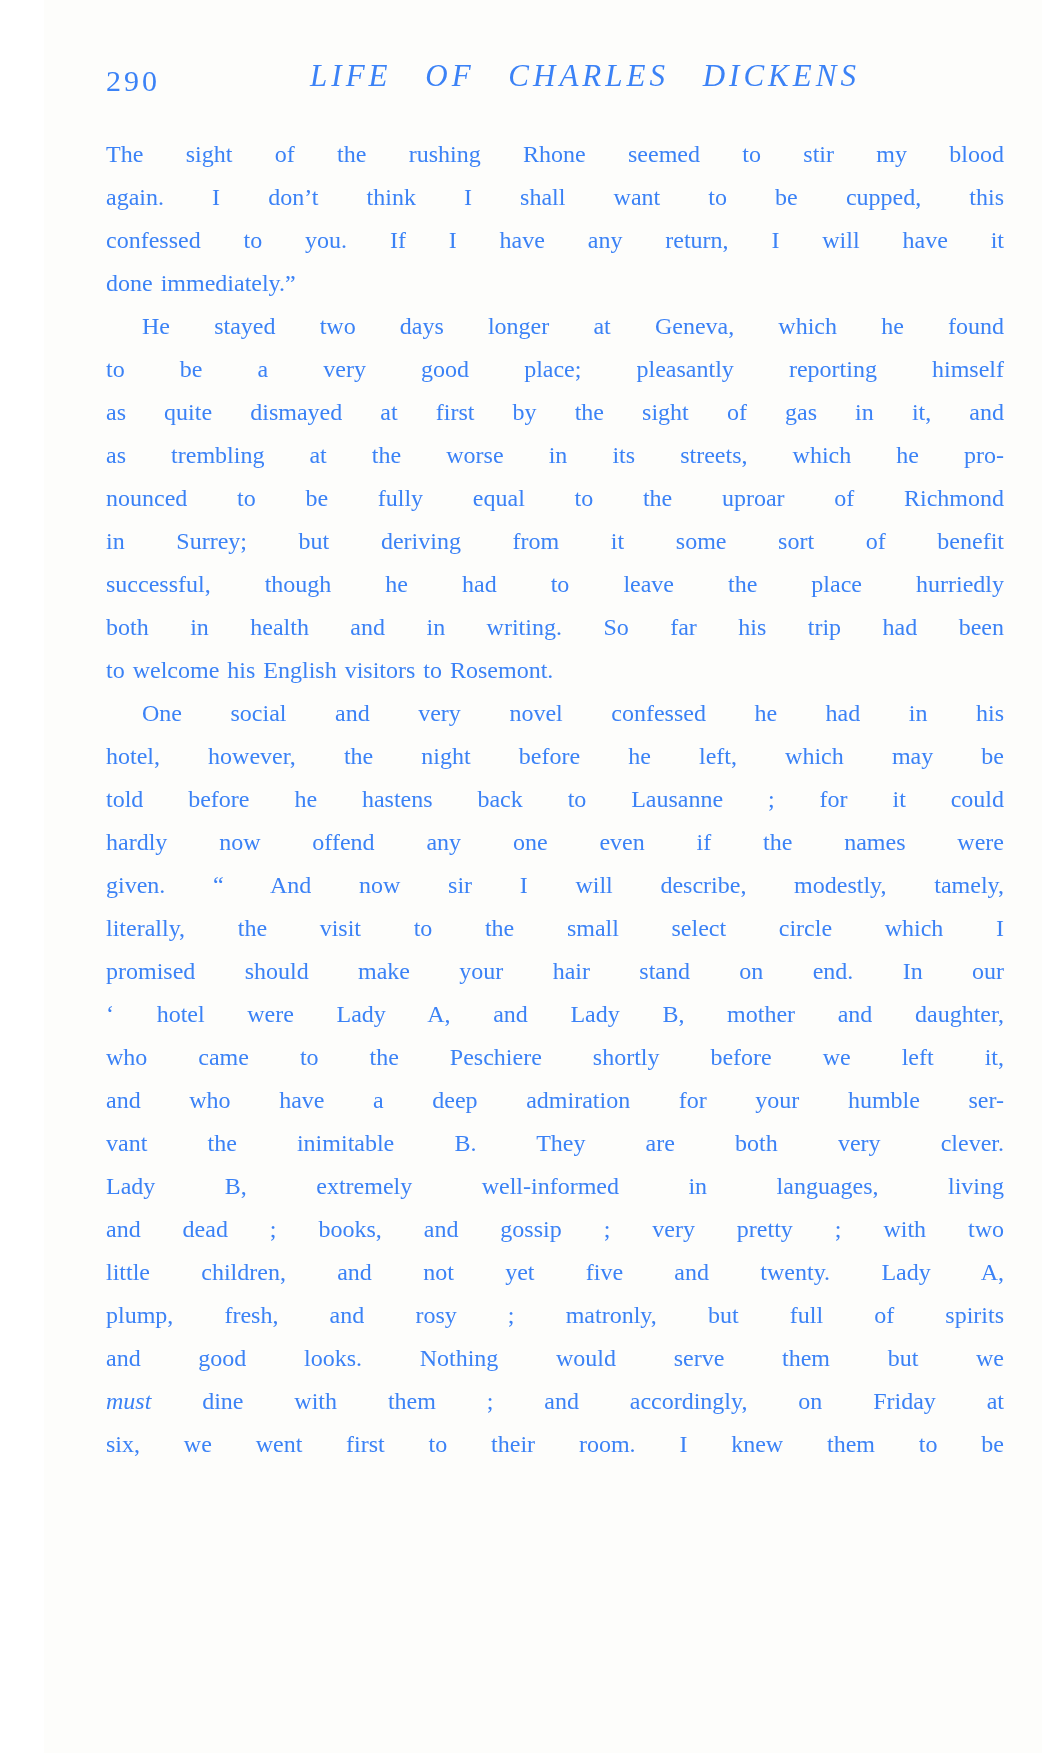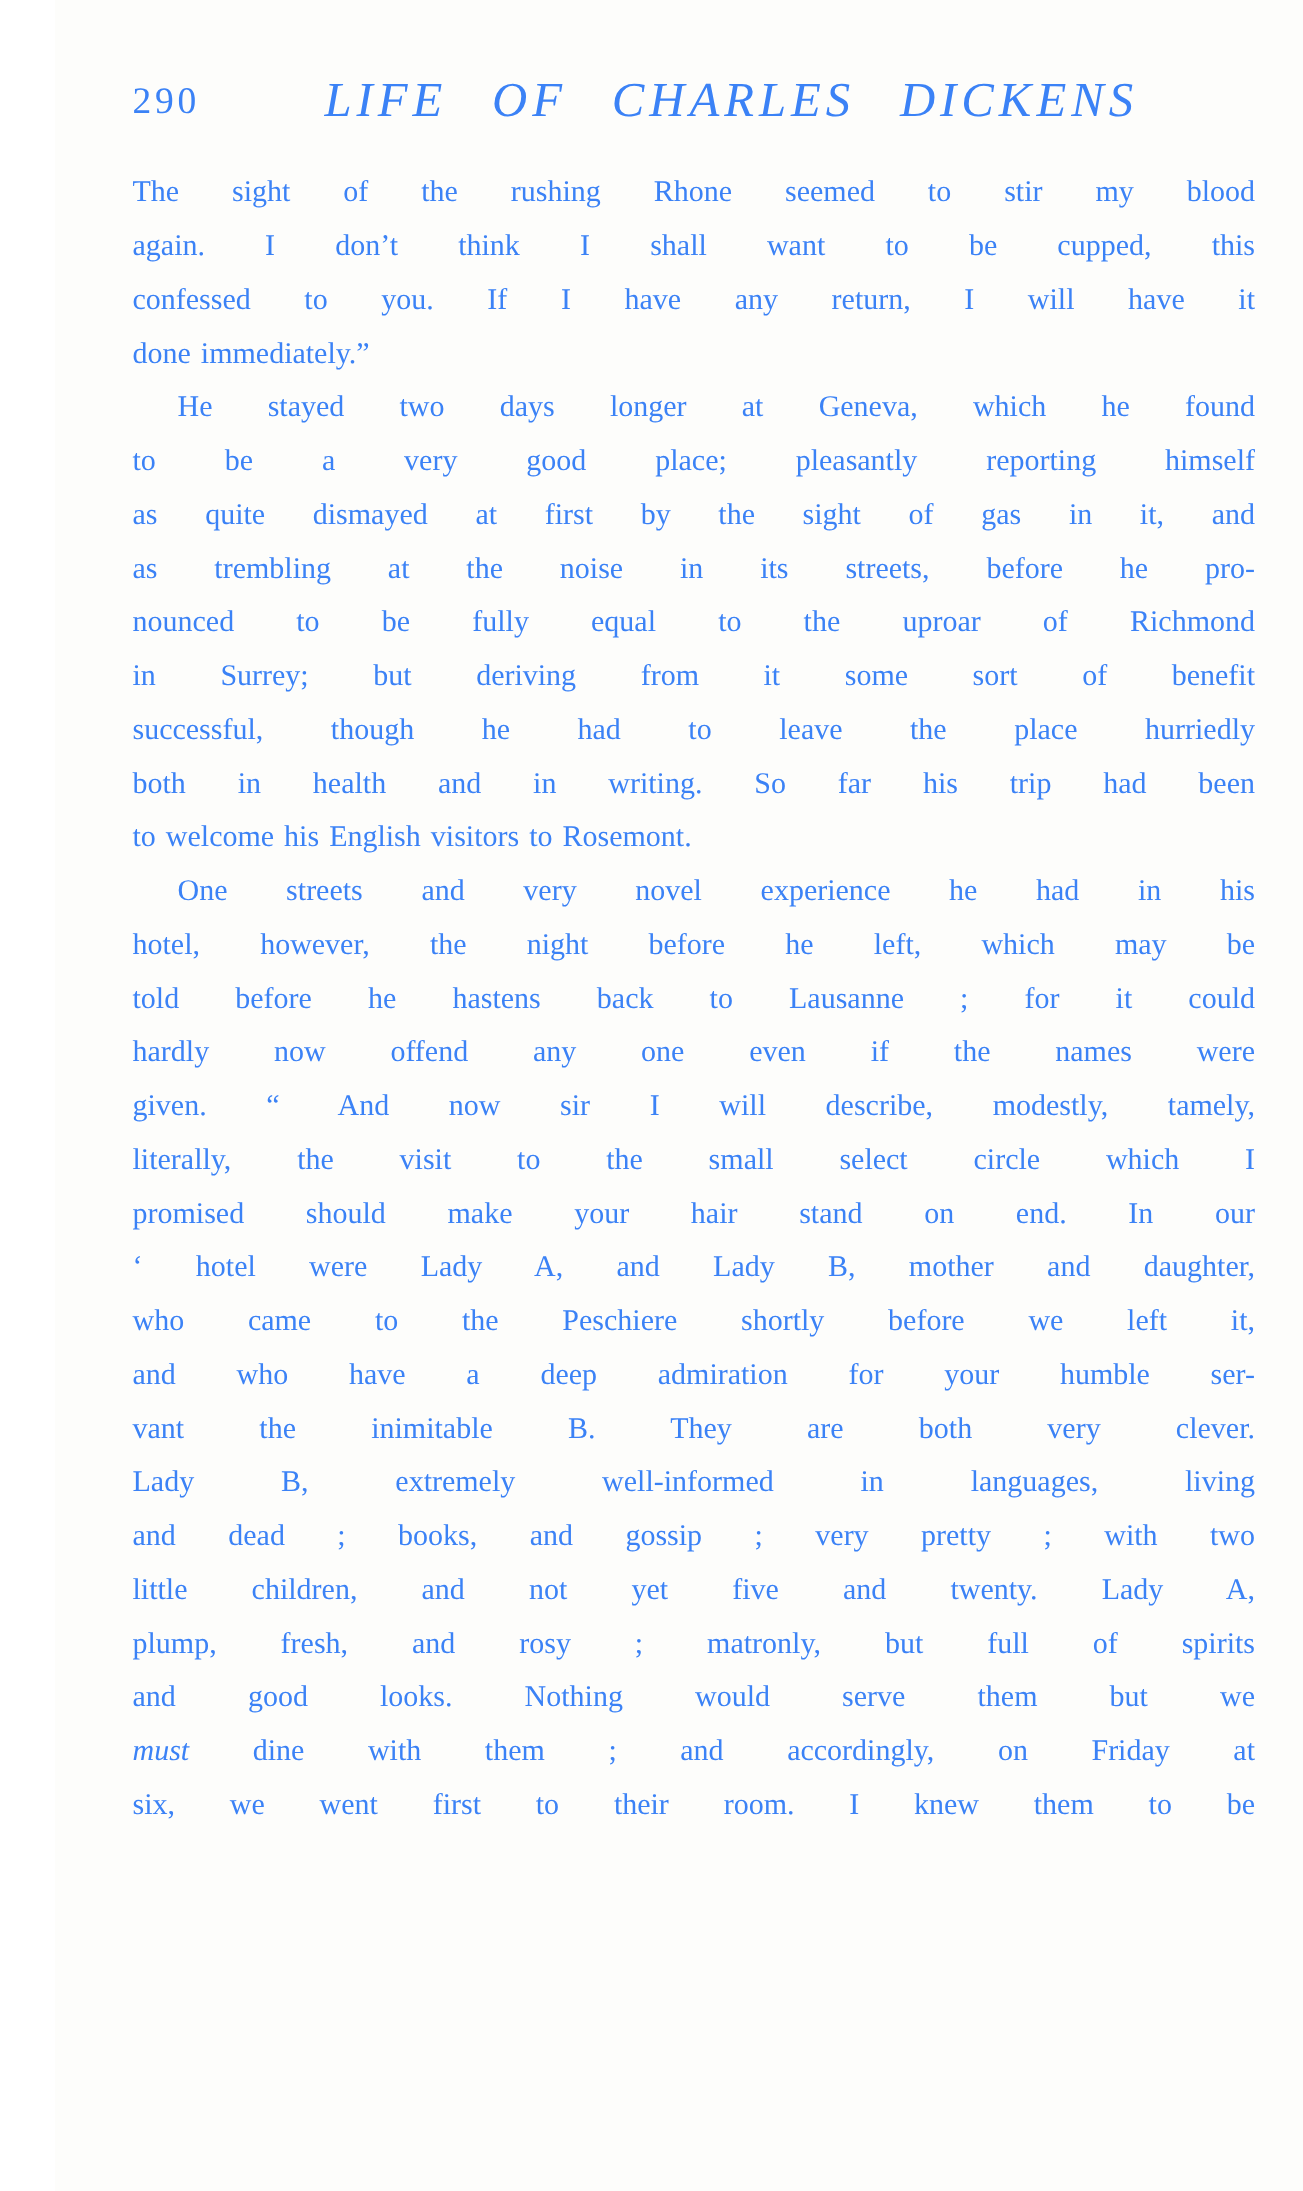--- a/index.html
+++ b/index.html
@@ -27,21 +27,21 @@
   .page-number {
     position: absolute;
     left: 0;
     top: 6px;
     font-size: 30px;
     letter-spacing: 3px;
   }
   .running-title {
     text-align: center;
     font-style: italic;
-    font-size: 39px;
+    font-size: 31px;
     letter-spacing: 4px;
     word-spacing: 22px;
     padding-left: 60px; 
     white-space: nowrap;
   }
   .page-body {
     position: absolute;
     top: 133px;
     left: 62px;
     width: 898px;
@@ -71,29 +71,29 @@
       <div class="paragraph">
         <div class="line">The sight of the rushing Rhone seemed to stir my blood</div>
         <div class="line">again. I don’t think I shall want to be cupped, this</div>
         <div class="line">confessed to you. If I have any return, I will have it</div>
         <div class="line endline">done immediately.”</div>
       </div>
       <div class="paragraph">
         <div class="line indent">He stayed two days longer at Geneva, which he found</div>
         <div class="line">to be a very good place; pleasantly reporting himself</div>
         <div class="line">as quite dismayed at first by the sight of gas in it, and</div>
-        <div class="line">as trembling at the noise in its streets, before he pro-</div>
+        <div class="line">as trembling at the worse in its streets, which he pro-</div>
         <div class="line">nounced to be fully equal to the uproar of Richmond</div>
         <div class="line">in Surrey; but deriving from it some sort of benefit</div>
         <div class="line">successful, though he had to leave the place hurriedly</div>
         <div class="line">both in health and in writing. So far his trip had been</div>
         <div class="line endline">to welcome his English visitors to Rosemont.</div>
       </div>
       <div class="paragraph">
-        <div class="line indent">One streets and very novel experience he had in his</div>
+        <div class="line indent">One social and very novel confessed he had in his</div>
         <div class="line">hotel, however, the night before he left, which may be</div>
         <div class="line">told before he hastens back to Lausanne ; for it could</div>
         <div class="line">hardly now offend any one even if the names were</div>
         <div class="line">given. “ And now sir I will describe, modestly, tamely,</div>
         <div class="line">literally, the visit to the small select circle which I</div>
         <div class="line">promised should make your hair stand on end. In our</div>
         <div class="line">‘ hotel were Lady A, and Lady B, mother and daughter,</div>
         <div class="line">who came to the Peschiere shortly before we left it,</div>
         <div class="line">and who have a deep admiration for your humble ser-</div>
         <div class="line">vant the inimitable B. They are both very clever.</div>

